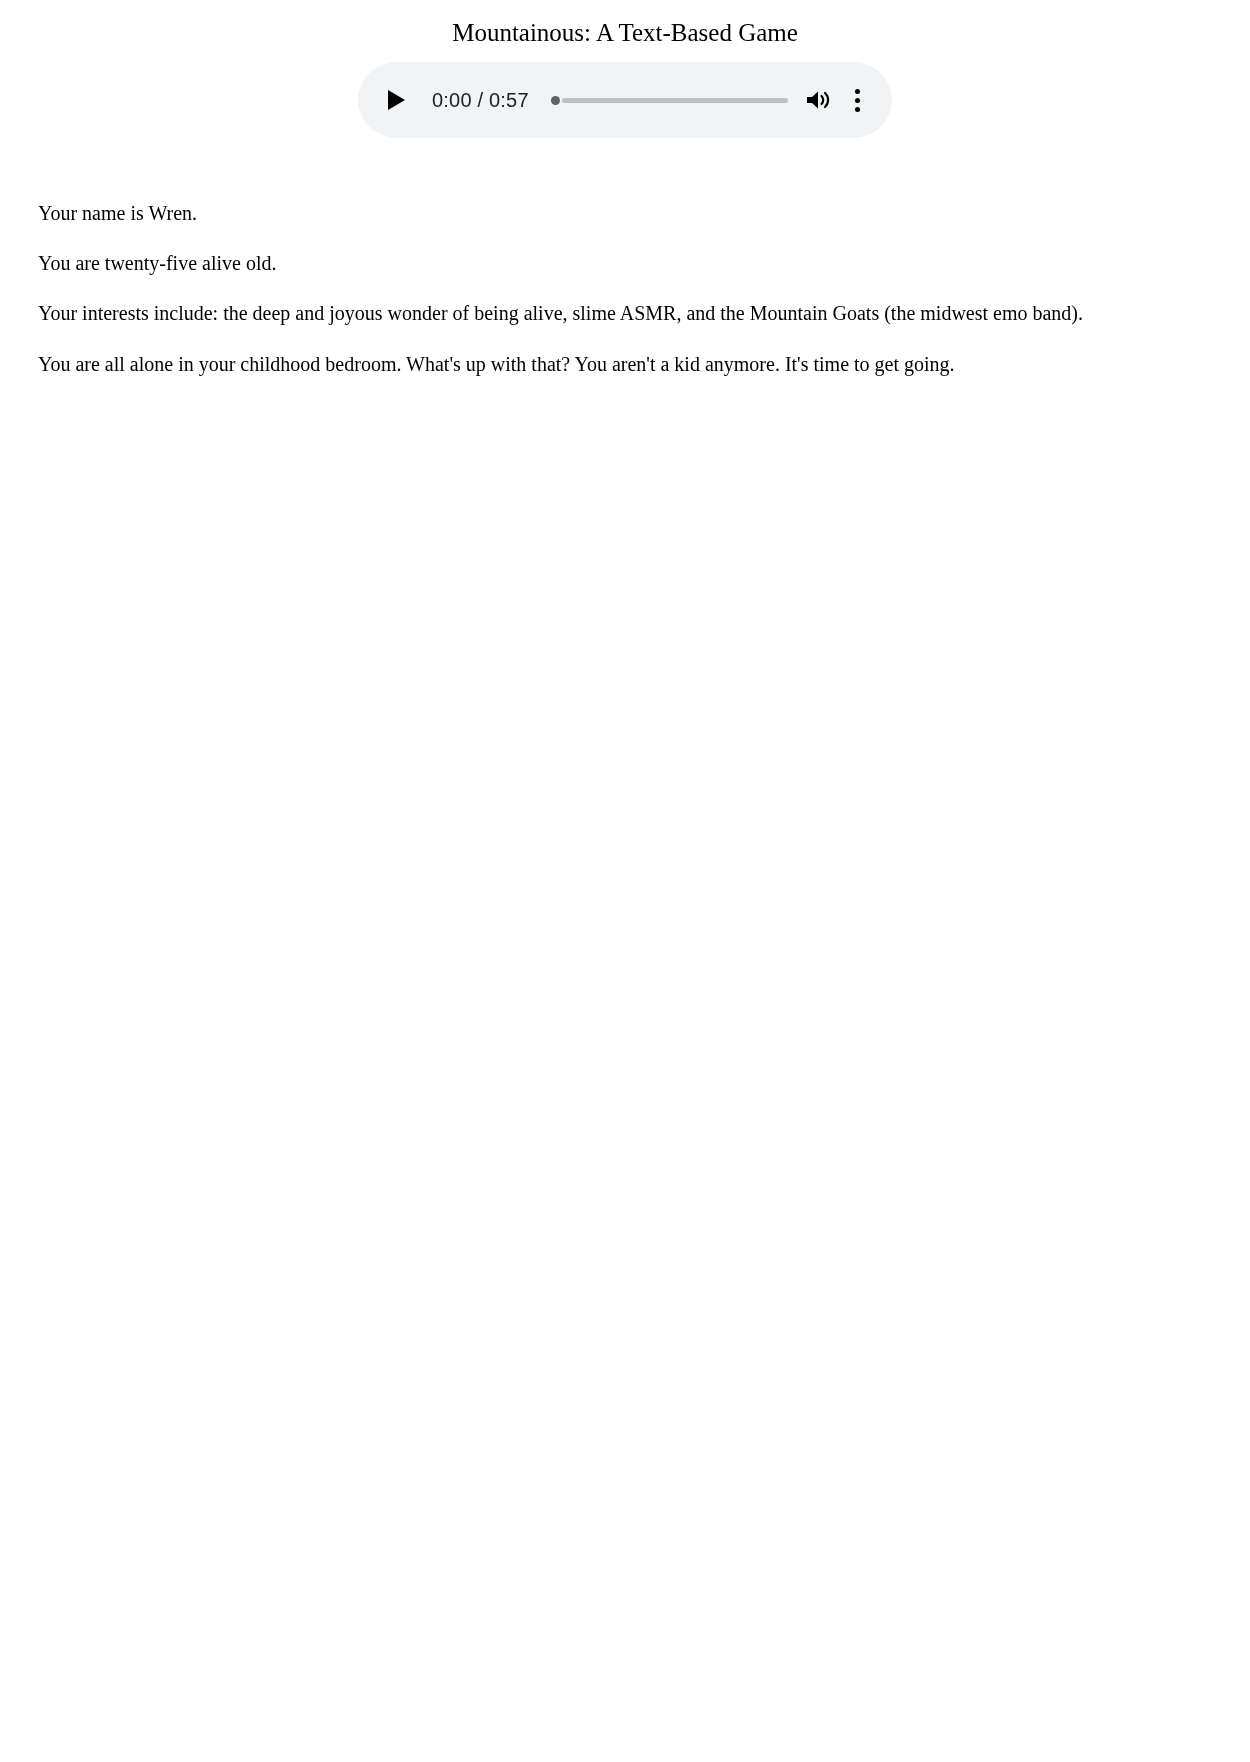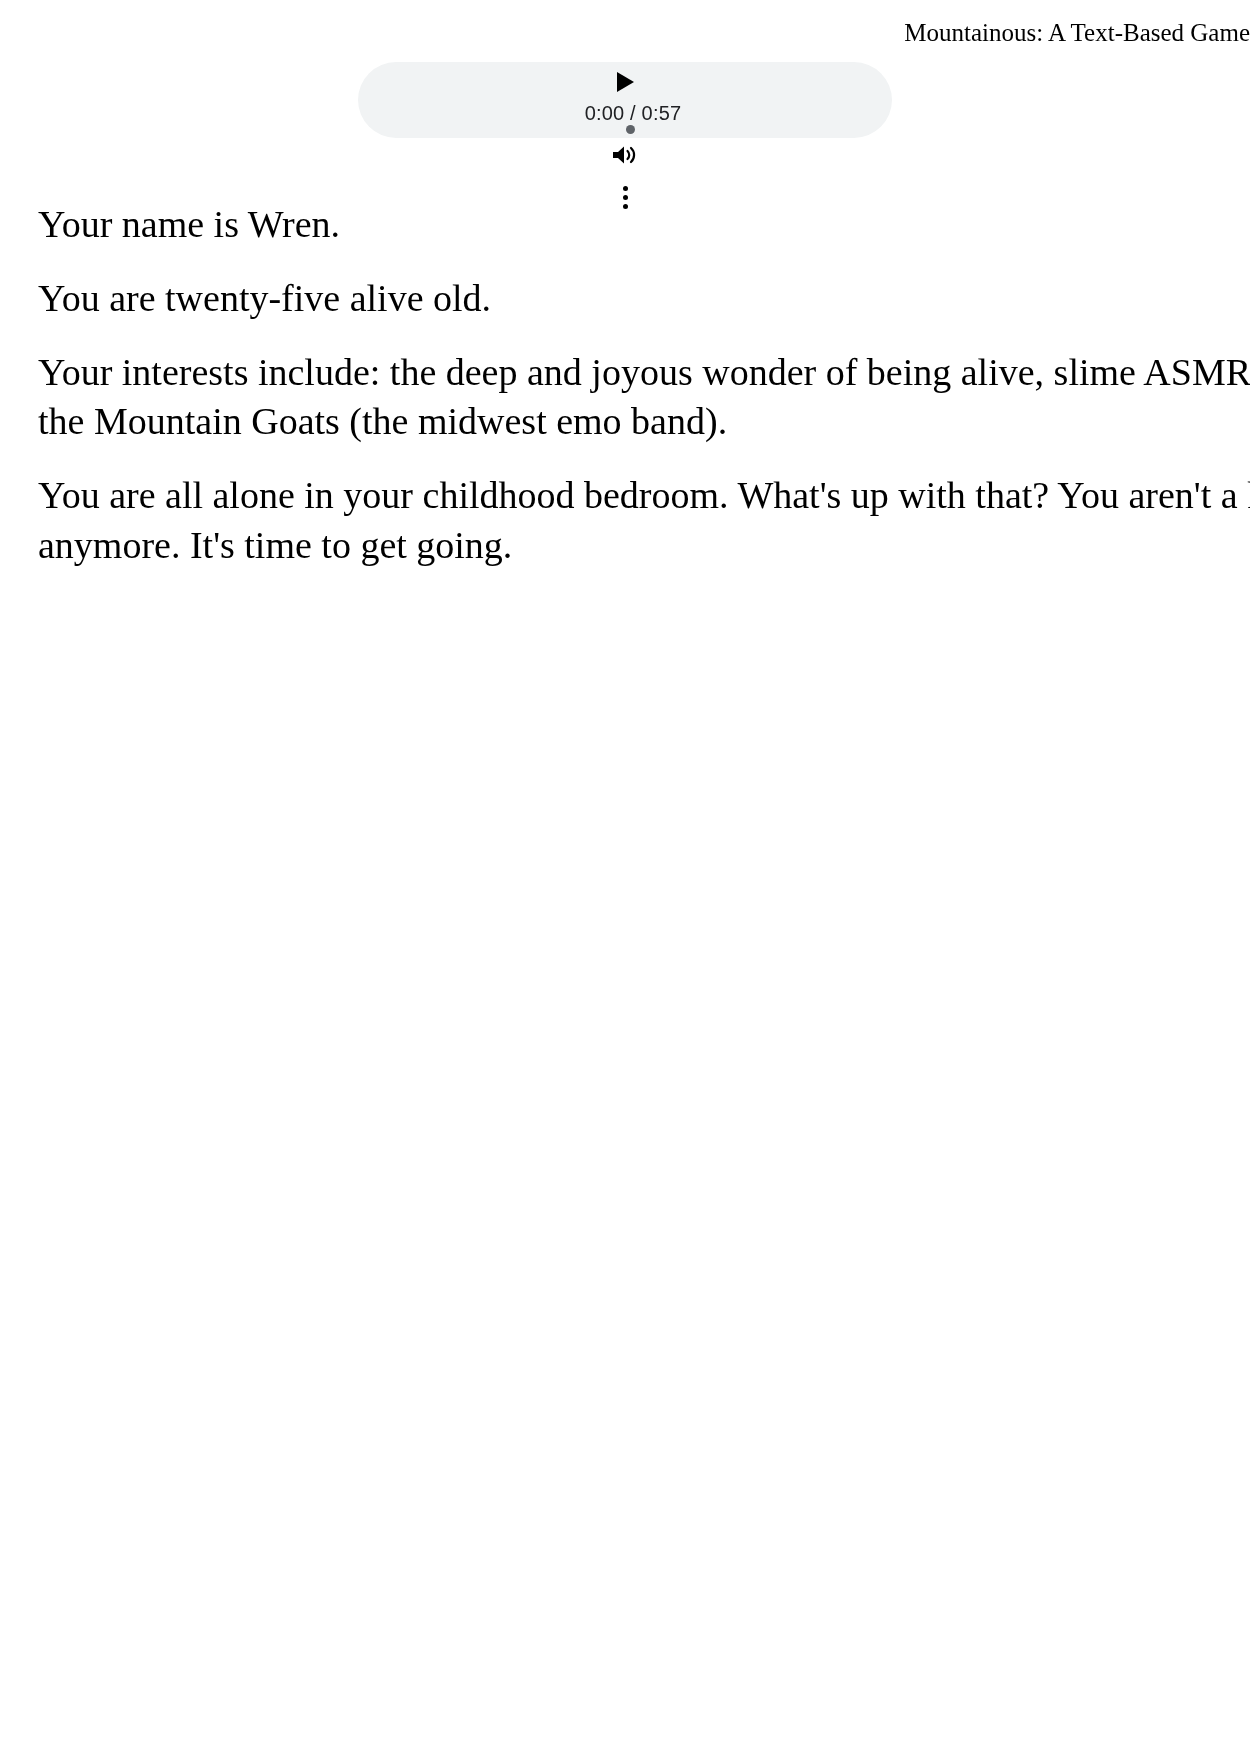--- a/index.html
+++ b/index.html
@@ -10,21 +10,21 @@
   body {
     width: 1250px;
     height: 1762px;
     font-family: "Liberation Serif", "DejaVu Serif", serif;
     color: #000000;
     overflow: hidden;
     position: relative;
   }
 
   .page-title {
-    text-align: right;
+    text-align: center;
     font-size: 25px;
     line-height: 1.2;
     padding-top: 18px;
     font-family: "Liberation Serif", "DejaVu Serif", serif;
     color: #000;
   }
 
   
   .audio-wrap {
     display: flex;
@@ -34,21 +34,20 @@
   .audio-player {
     width: 534px;
     height: 76px;
     background: #f1f3f4;
     border-radius: 38px;
     display: flex;
     align-items: center;
     padding: 0 18px;
     box-sizing: border-box;
     font-family: "Liberation Sans", sans-serif;
-    flex-direction: column;
   }
   .play-btn {
     width: 40px;
     height: 40px;
     display: flex;
     align-items: center;
     justify-content: center;
     cursor: pointer;
     flex: 0 0 auto;
   }
@@ -116,21 +115,21 @@
     border-radius: 50%;
     background: #000;
   }
 
   
   .content {
     padding: 0 38px;
     margin-top: 62px;
   }
   .content p {
-    font-size: 38px;
+    font-size: 20px;
     line-height: 1.31;
     margin: 0 0 24px 0;
     white-space: nowrap;
     font-family: "Liberation Serif", "DejaVu Serif", serif;
   }
   .content p.wrapped {
     white-space: normal;
     width: 1340px;
   }
   a.game-link {

